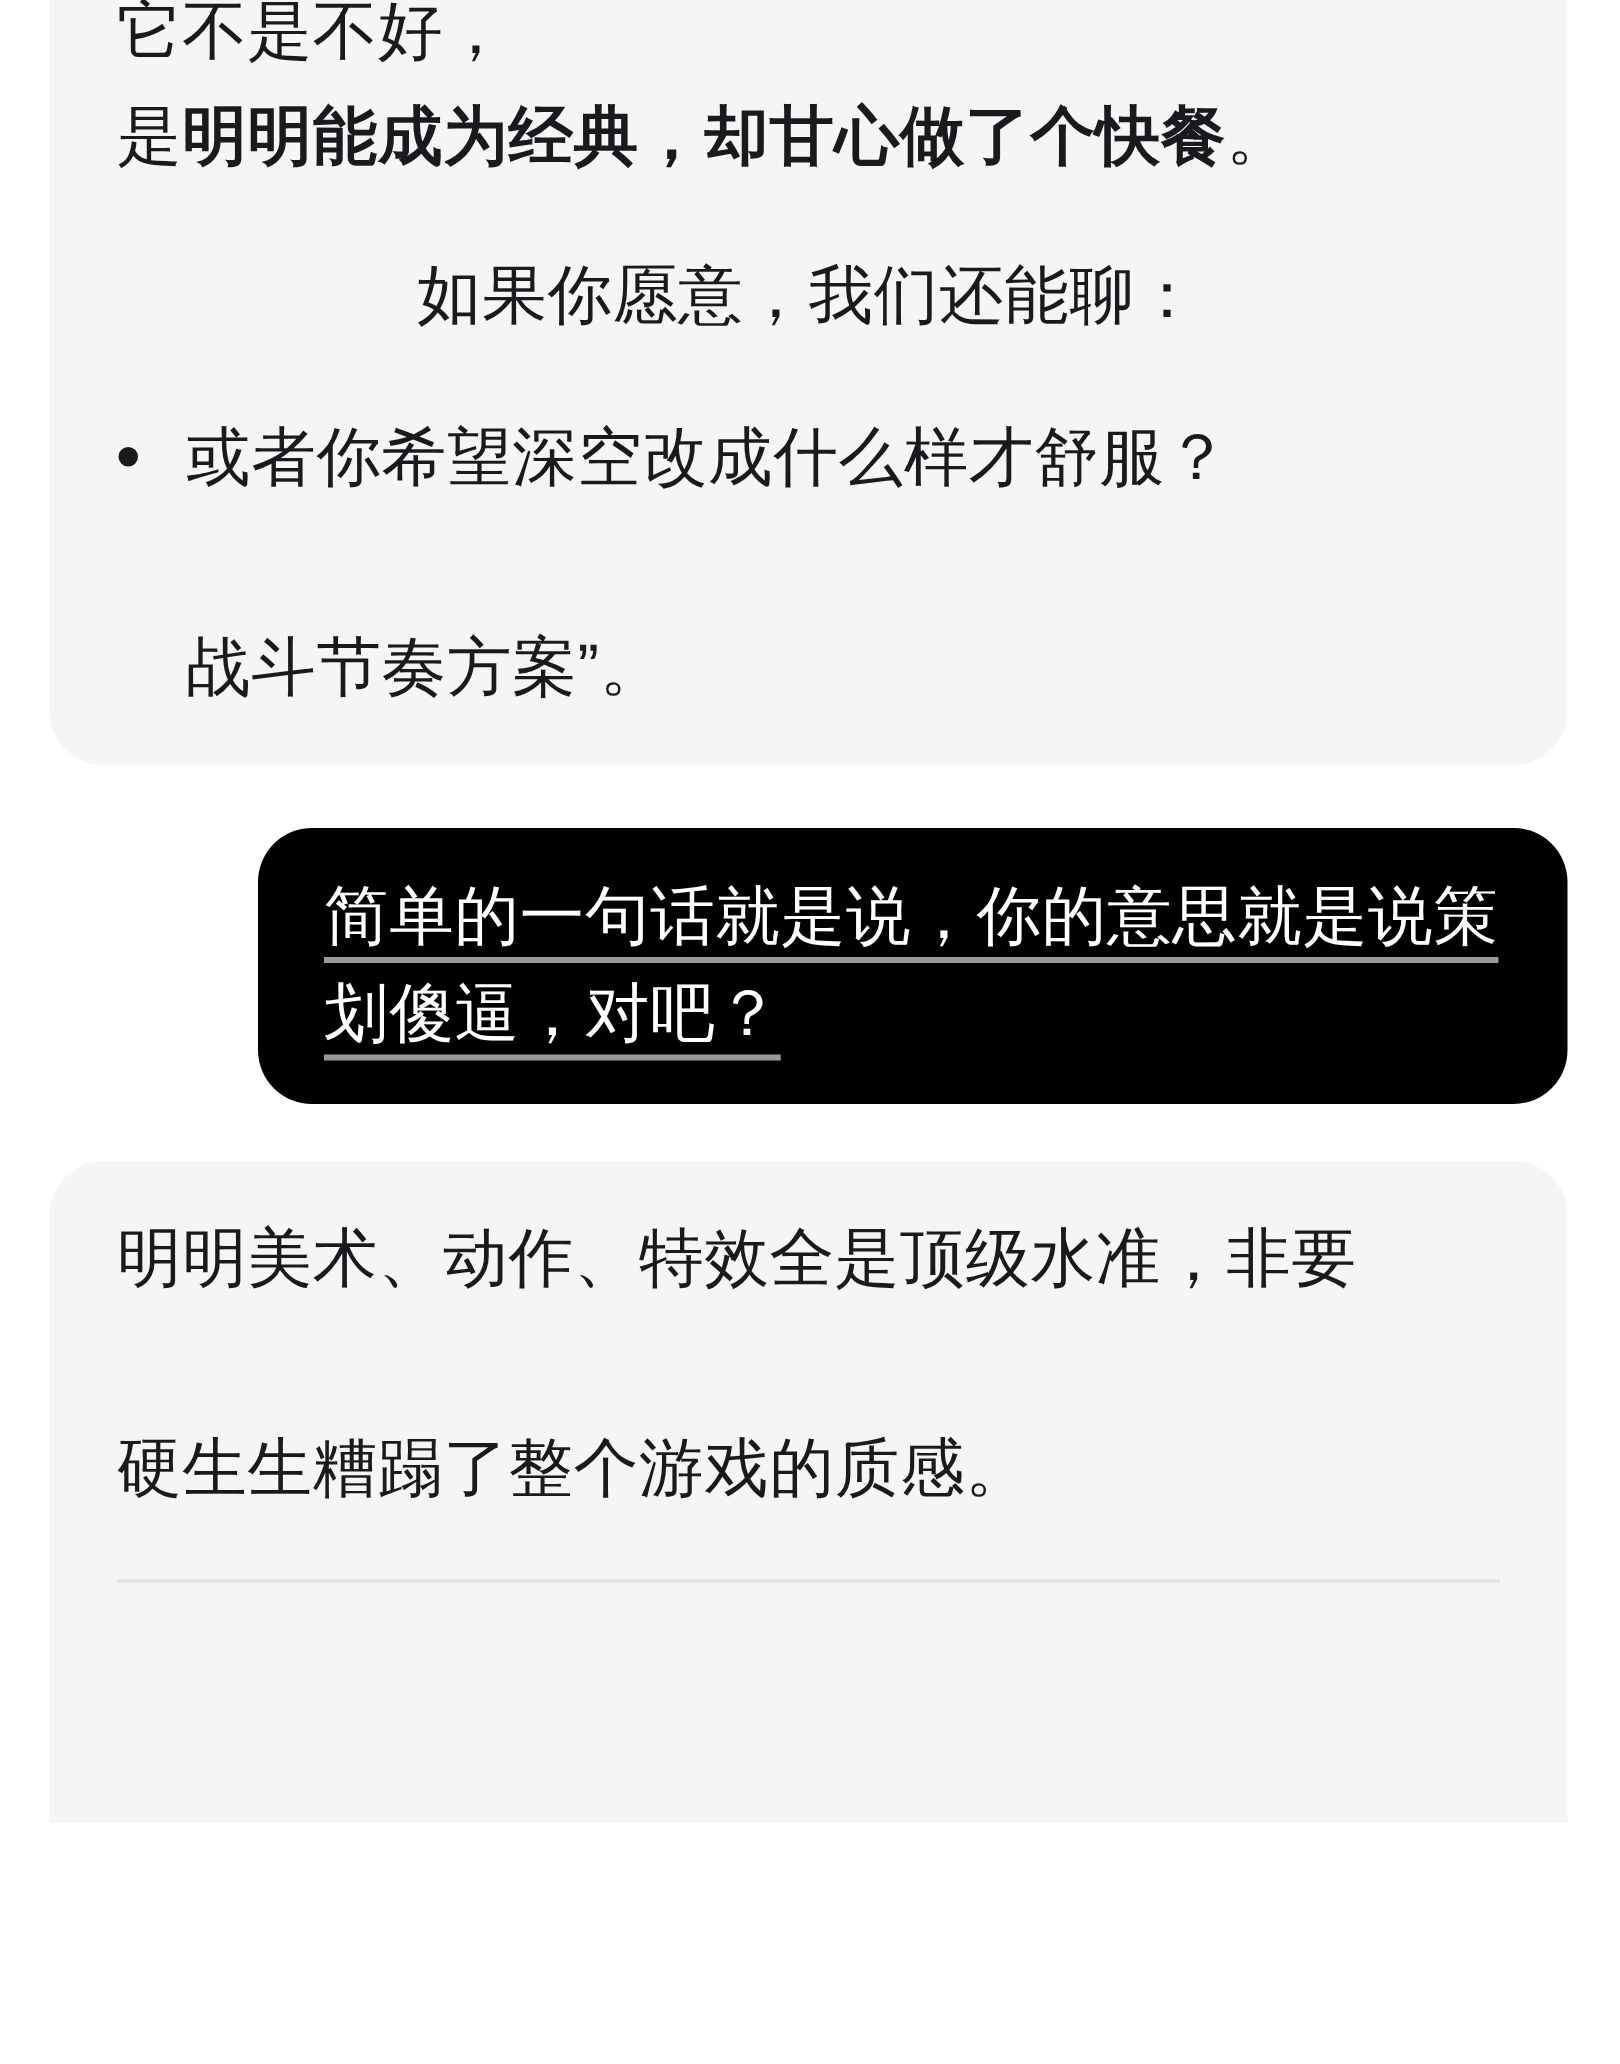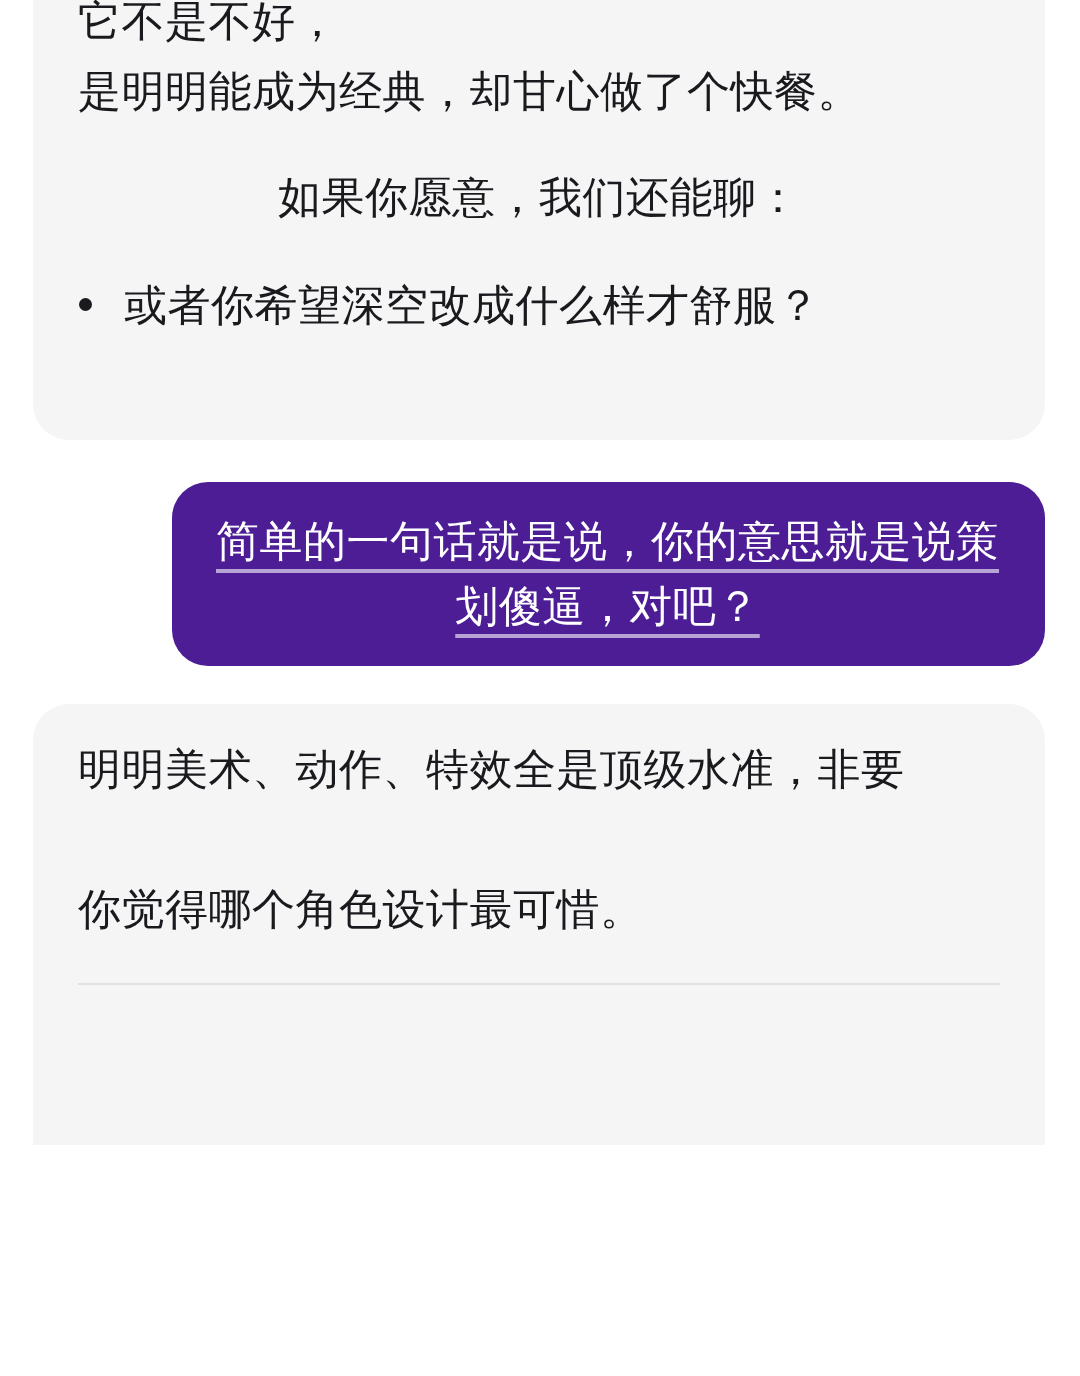--- a/index.html
+++ b/index.html
@@ -35,41 +35,40 @@
     padding-top: 64px;
     padding-bottom: 30px;
   }
   .bubble.assistant.second {
     margin-top: 38px;
     padding-bottom: 160px; 
     border-bottom-left-radius: 0;
     border-bottom-right-radius: 0;
   }
   .bubble.user {
-    background: #4c1d95;
+    background: #000000;
     color: #ffffff;
     border-radius: 36px;
     margin-top: 42px;
     margin-left: auto;
     width: fit-content;
     max-width: 955px;
     padding: 27px 46px 27px 44px;
     line-height: 65px;
-    text-align: center;
   }
   .bubble.user [data-bind-lines] span {
     text-decoration: underline;
     text-decoration-color: rgba(255,255,255,0.6);
     text-decoration-thickness: 4px;
     text-underline-offset: 13px;
   }
   .bubble p { margin: 0; }
   .bubble p + p { margin-top: 36px; text-align: center; }
   .bubble.second p + p { margin-top: 34px; text-decoration: underline; }
-  strong, b { font-weight: 400; }
+  strong, b { font-weight: 700; }
   ul.suggestions {
     list-style: none;
     margin: 38px 0 0 0;
     padding: 0;
   }
   ul.suggestions li {
     position: relative;
     padding-left: 46px;
   }
   ul.suggestions li + li { margin-top: 48px; }
@@ -94,28 +93,28 @@
 <body>
 
 <div class="chat">
 
   <div class="bubble assistant first">
     <p><span data-bind="messages.assistant_1.para_1.line_1">它不是不好，</span><br><span data-bind="messages.assistant_1.para_1.line_2_prefix">是</span><strong data-bind="messages.assistant_1.para_1.line_2_bold">明明能成为经典，却甘心做了个快餐</strong><span data-bind="messages.assistant_1.para_1.line_2_suffix">。</span></p>
 
     <p data-bind="messages.assistant_1.para_2">如果你愿意，我们还能聊：</p>
 
     <ul class="suggestions">
-      <li data-bind-lines="messages.assistant_1.bullets.1.lines"><span>或者你希望深空改成什么样才舒服？</span><br><br></li>
+      <li data-bind-lines="messages.assistant_1.bullets.1.lines"><span>或者你希望深空改成什么样才舒服？</span><br><br><span>战斗节奏方案”。</span></li>
     </ul>
   </div>
 
   <div class="bubble user">
     <div data-bind-lines="messages.user_1.lines"><span>简单的一句话就是说，你的意思就是说策</span><br><span>划傻逼，对吧？</span></div>
   </div>
 
   <div class="bubble assistant second">
 
-    <p data-bind-lines="messages.assistant_2.para_2_lines"><span>明明美术、动作、特效全是顶级水准，非要</span><br><br><span>你觉得哪个角色设计最可惜。</span></p>
+    <p data-bind-lines="messages.assistant_2.para_2_lines"><span>明明美术、动作、特效全是顶级水准，非要</span><br><br><span>硬生生糟蹋了整个游戏的质感。</span></p>
 
     <hr class="divider">
   </div>
 
 </div>
 
 </body></html>

